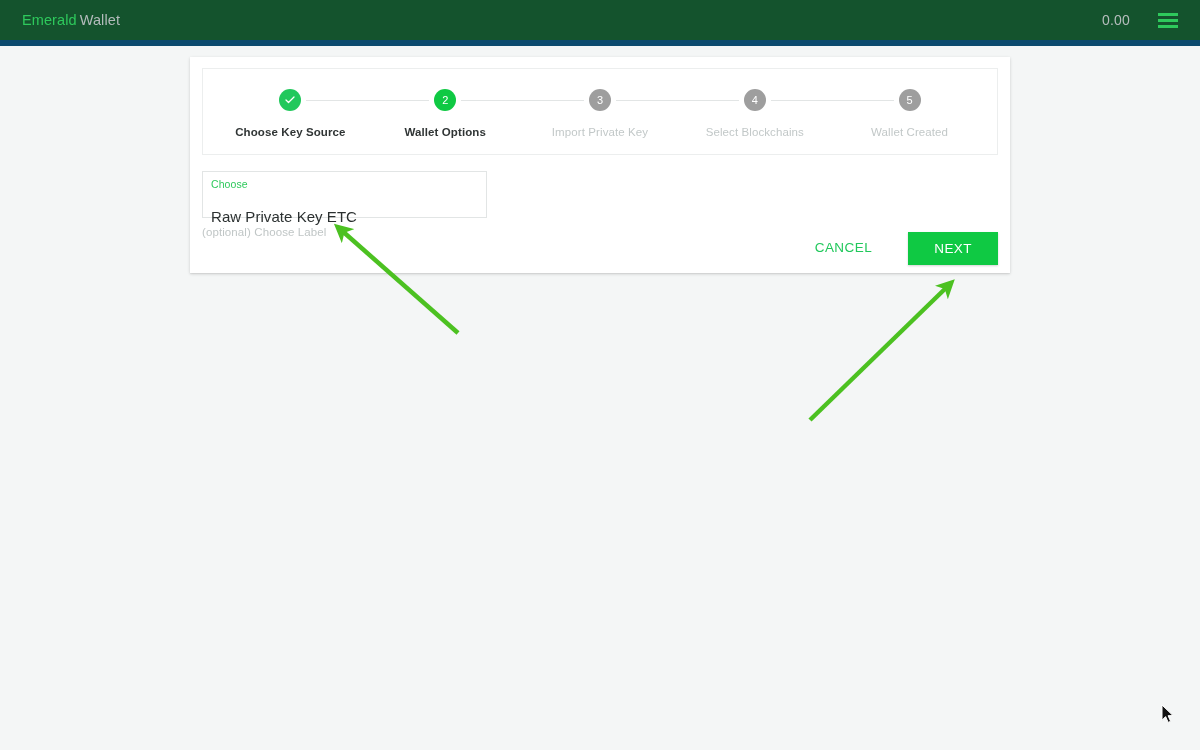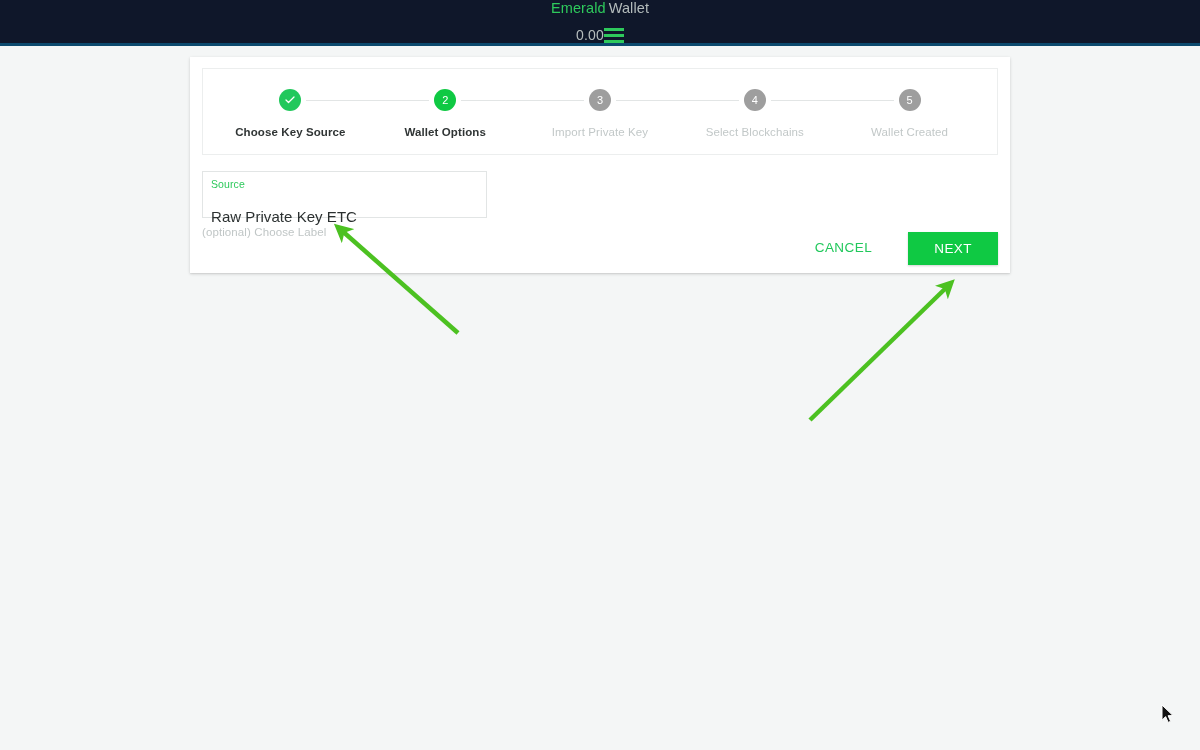--- a/index.html
+++ b/index.html
@@ -9,39 +9,39 @@
     background: #f4f6f6;
     font-family: "Liberation Sans", sans-serif;
     overflow: hidden;
   }
 
   
   .topbar {
     position: absolute;
     left: 0; top: 0;
     width: 1200px; height: 46px;
-    background: #0f172a;
-    border-bottom: 3px solid #0c4a6e;
+    background: #14532d;
+    border-bottom: 6px solid #0c4a6e;
     display: flex;
     align-items: center;
     justify-content: space-between;
     padding: 0 22px 0 22px;
-    flex-direction: column;
   }
   .brand {
     font-size: 14.5px;
     letter-spacing: .1px;
     white-space: nowrap;
   }
   .brand-emerald { color: #2ec95c; font-weight: 400; }
   .brand-wallet  { color: #b3bbbb; font-weight: 400; margin-left: 3px; }
 
   .topbar-right {
     display: flex;
     align-items: center;
+    gap: 28px;
   }
   .balance {
     font-size: 14px;
     color: #b6bdbd;
     letter-spacing: .2px;
   }
   .hamburger {
     width: 20px; height: 15px;
     display: flex; flex-direction: column; justify-content: space-between;
     cursor: pointer;
@@ -259,21 +259,21 @@
         <div class="step-circle idle">5</div>
         <div class="step-label off">Wallet Created</div>
       </div>
 
     </div>
   </div>
 
   <div class="body">
     <div class="field">
       <div class="field-box">
-        <div class="field-legend">Source</div>
+        <div class="field-legend">Choose</div>
         <input class="field-value" type="text" value="Raw Private Key ETC" style="">
       </div>
       <div class="field-help">(optional) Choose Label</div>
     </div>
 
     <div class="actions">
       <button class="btn-text">CANCEL</button>
       <button class="btn-primary">NEXT</button>
     </div>
   </div>

